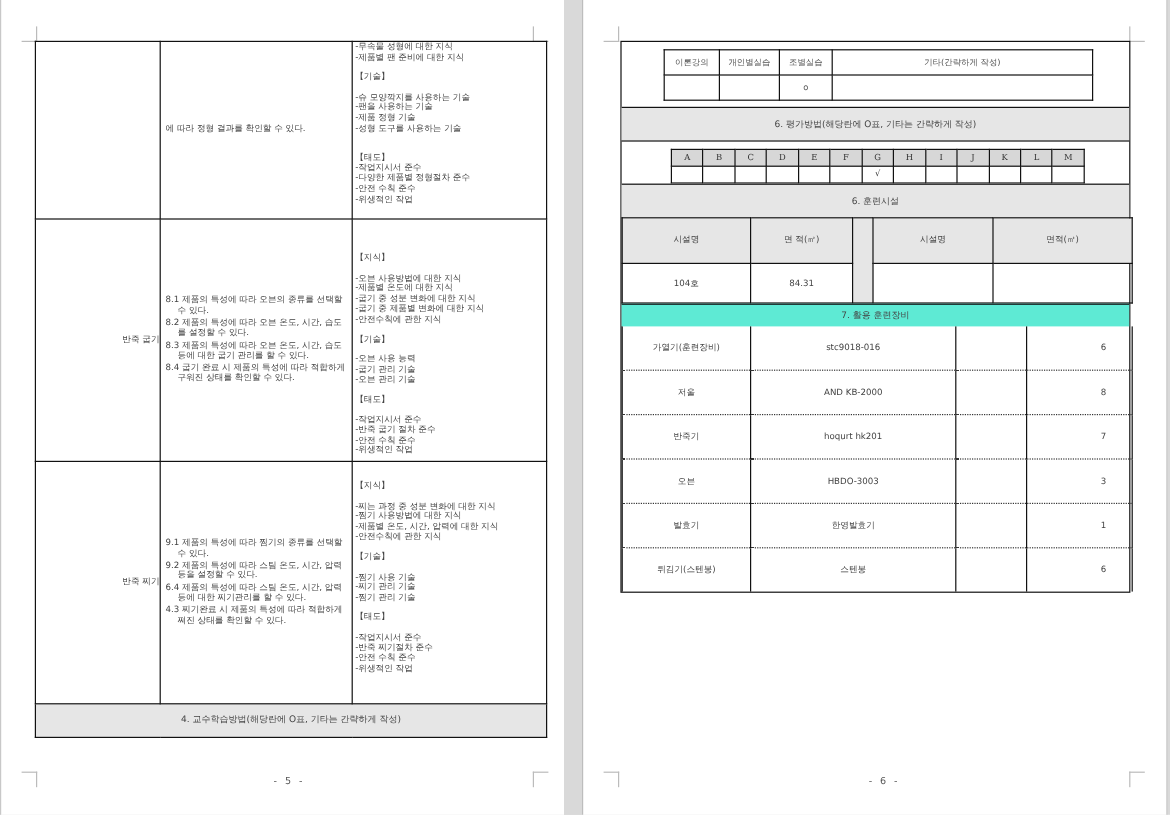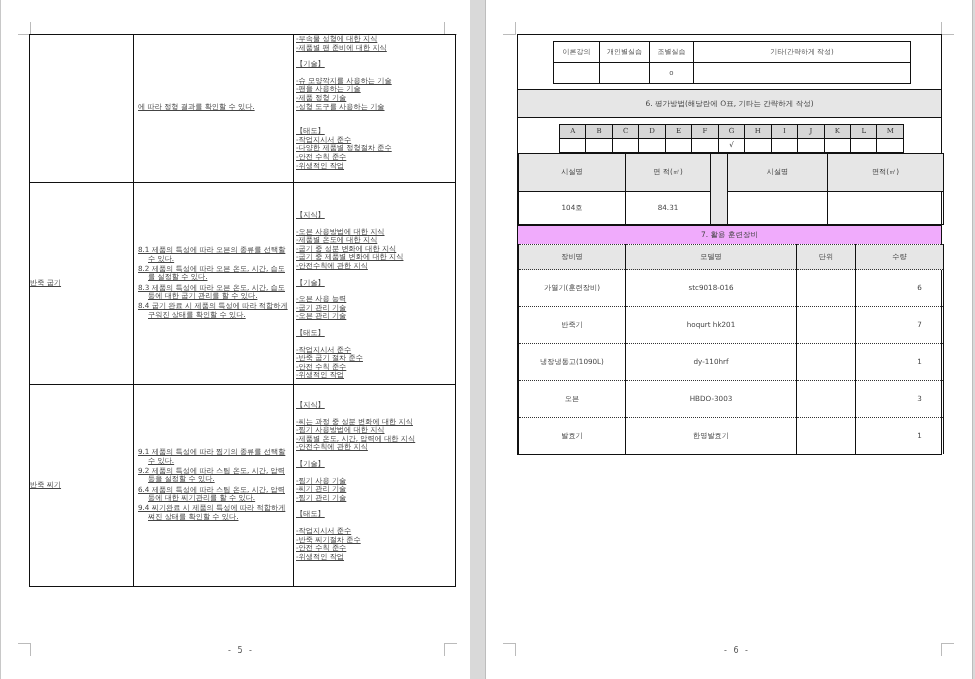--- a/index.html
+++ b/index.html
@@ -18,22 +18,22 @@
   #page6 { left:485px; width:488px; border-left:1px solid #bdbdbd; border-right:1px solid #bdbdbd; }
   .gutter { position:absolute; left:470px; top:0; width:15px; height:679px; background:#d9d9d9; }
   .corner { position:absolute; width:12px; height:12px; border-color:#bbb; border-style:solid; border-width:0; }
   .pnum { position:absolute; font-size:8px; color:#555; letter-spacing:2px; }
 
   table { border-collapse:collapse; table-layout:fixed; }
   td { padding:0; font-size:7.2px; line-height:8.6px; vertical-align:middle; }
 
   
   #p5tbl { position:absolute; left:28px; top:34px; width:426px; }
-  #p5tbl td { border:1.2px solid #111;text-decoration:underline; }
-  .skill-title { text-align:left; color:#444; }
+  #p5tbl td { border:1.2px solid #111; }
+  .skill-title { text-align:right; color:#444; }
   .ncs { padding:0 4px 0 4px !important; color:#444; }
   .ncs div { text-indent:-10px; padding-left:10px; margin-bottom:1.5px; }
   .know { padding:0 2px !important; color:#444; vertical-align:top !important; }
   .know .gap { height:8px; }
   .secbar { background:#e6e6e6; text-align:center; height:27px; font-size:7.5px; color:#444; }
 
   
   #p6wrap { position:absolute; left:517px; top:34px; width:425px; border:1.2px solid #111; box-sizing:border-box; }
   #method-tbl { margin:6px auto 5px 35px; width:357px;padding-left:28px; }
   #method-tbl td { border:1.2px solid #111; text-align:center; height:20px; color:#555; font-size:7px; }
@@ -45,21 +45,21 @@
   #fac-tbl { width:100%; }
   #fac-tbl td { border:1px solid #111; text-align:center; font-size:7.2px; color:#444; }
   #fac-tbl tr.hdr td { background:#e6e6e6; height:37px; }
   #fac-tbl tr.row td { height:32px; }
   #fac-tbl td.sep { background:#e6e6e6; }
   #equip-tbl { width:100%; }
   #equip-tbl td { border-left:1px solid #111; border-right:1px solid #111; border-bottom:1px dotted #333; text-align:center; font-size:7.2px; color:#444; height:36px; }
   #equip-tbl tr.hdr td { background:#e6e6e6; height:24px; border-top:1px dotted #333; }
   #equip-tbl tr:last-child td { border-bottom:none; }
   #equip-tbl td.qty { text-align:center; padding-left:40px; }
-  .subhead { background:#f0abfc; text-align:center; font-size:7.5px; color:#444; height:18px; line-height:18px; border-top:1px solid #111; }
+  .subhead { background:#5eead4; text-align:center; font-size:7.5px; color:#444; height:18px; line-height:18px; border-top:1px solid #111; }
 </style>
 </head>
 <body>
 
 <div class="page" id="page5">
   <div class="corner" style="left:17px;top:22px;border-right-width:1px;border-bottom-width:1px;"></div>
   <div class="corner" style="left:443px;top:22px;border-left-width:1px;border-bottom-width:1px;"></div>
   <div class="corner" style="left:17px;top:643px;border-right-width:1px;border-top-width:1px;"></div>
   <div class="corner" style="left:443px;top:643px;border-left-width:1px;border-top-width:1px;"></div>
 
@@ -128,21 +128,21 @@
         <div>-위생적인 작업</div>
       </td>
     </tr>
 
     <tr style="height:202px">
       <td class="skill-title">반죽 찌기</td>
       <td class="ncs">
         <div>9.1  제품의 특성에 따라 찜기의 종류를 선택할 수 있다.</div>
         <div>9.2  제품의 특성에 따라 스팀 온도, 시간, 압력 등을 설정할 수 있다.</div>
         <div>6.4  제품의 특성에 따라 스팀 온도, 시간, 압력 등에 대한 찌기관리를 할 수 있다.</div>
-        <div>9.4  찌기완료 시 제품의 특성에 따라 적합하게 쪄진 상태를 확인할 수 있다.</div>
+        <div>4.3  찌기완료 시 제품의 특성에 따라 적합하게 쪄진 상태를 확인할 수 있다.</div>
       </td>
       <td class="know">
         <div style="height:16px"></div>
         <div>【지식】</div>
         <div class="gap"></div>
         <div>-찌는 과정 중 성분 변화에 대한 지식</div>
         <div>-찜기 사용방법에 대한 지식</div>
         <div>-제품별 온도, 시간, 압력에 대한 지식</div>
         <div>-안전수칙에 관한 지식</div>
         <div class="gap"></div>
@@ -152,20 +152,23 @@
         <div>-찌기 관리 기술</div>
         <div>-찜기 관리 기술</div>
         <div class="gap"></div>
         <div>【태도】</div>
         <div class="gap"></div>
         <div>-작업지시서 준수</div>
         <div>-반죽 찌기절차 준수</div>
         <div>-안전 수칙 준수</div>
         <div>-위생적인 작업</div>
       </td>
+    </tr>
+    <tr>
+      <td colspan="3" class="secbar">4. 교수학습방법(해당란에 O표, 기타는 간략하게 작성)</td>
     </tr>
   </tbody>
     </table>
 
   <div class="pnum" style="left:227px;top:646px;">- 5 -</div>
 </div>
 
 <div class="gutter"></div>
 
 <div class="page" id="page6">
@@ -232,20 +235,21 @@
         <td></td>
         <td></td>
         <td></td>
         <td></td>
         <td></td>
       </tr>
     </tbody>
       </table>
   </div>
 
+  <div class="gray-head" style="line-height:27px">6. 훈련시설</div>
 
   <table id="fac-tbl">
     <colgroup>
         <col style="width:107px">
         <col style="width:85px">
         <col style="width:17px">
         <col style="width:100px">
         <col style="width:116px">
       </colgroup>
     <tbody>
@@ -268,51 +272,51 @@
   <div class="subhead">7. 활용 훈련장비</div>
 
   <table id="equip-tbl">
     <colgroup>
         <col style="width:107px">
         <col style="width:171px">
         <col style="width:59px">
         <col style="width:88px">
       </colgroup>
     <tbody>
-        <tr class="hdr">
-      <td>장비명</td>
-      <td>모델명</td>
-      <td>단위</td>
-      <td>수량</td>
-    </tr>
     <tr>
       <td>가열기(훈련장비)</td>
       <td>stc9018-016</td>
       <td></td>
       <td class="qty">6</td>
     </tr>
     <tr>
+      <td>저울</td>
+      <td>AND  KB-2000</td>
+      <td></td>
+      <td class="qty">8</td>
+    </tr>
+    <tr>
       <td>반죽기</td>
       <td>hoqurt  hk201</td>
       <td></td>
       <td class="qty">7</td>
     </tr>
     <tr>
-      <td>냉장냉동고(1090L)</td>
-      <td>dy-110hrf</td>
-      <td></td>
-      <td class="qty">1</td>
-    </tr>
-    <tr>
       <td>오븐</td>
       <td>HBDO-3003</td>
       <td></td>
       <td class="qty">3</td>
     </tr>
     <tr>
       <td>발효기</td>
       <td>한영발효기</td>
       <td></td>
       <td class="qty">1</td>
+    </tr>
+    <tr>
+      <td>튀김기(스텐봉)</td>
+      <td>스텐봉</td>
+      <td></td>
+      <td class="qty">6</td>
     </tr>
   </tbody>
     </table>
 </div>
 
 </body></html>

